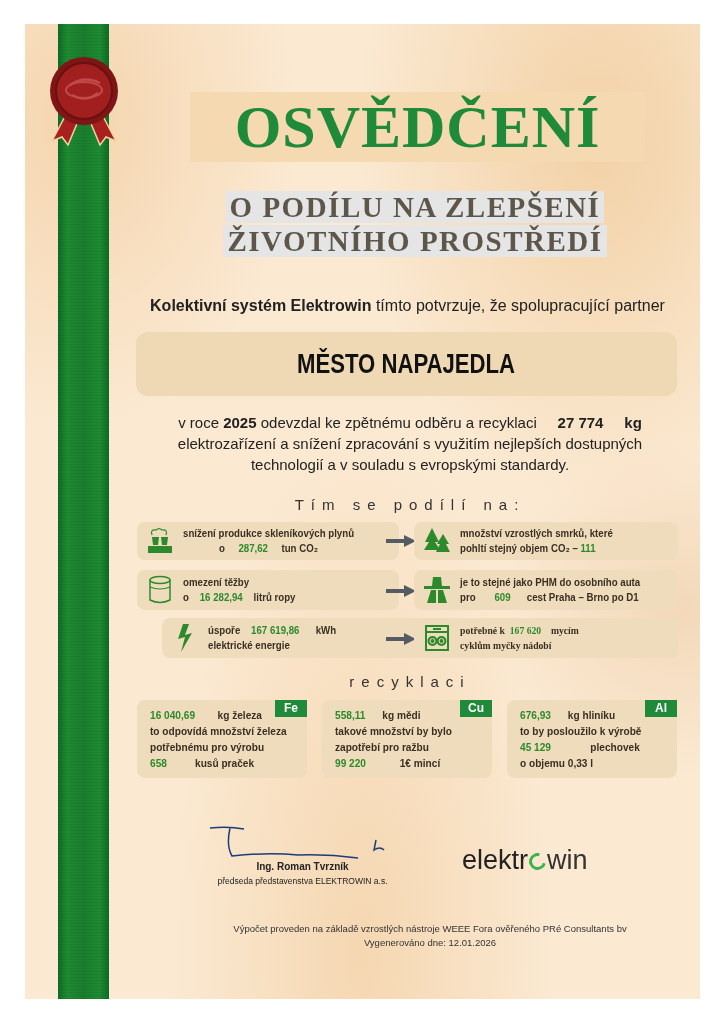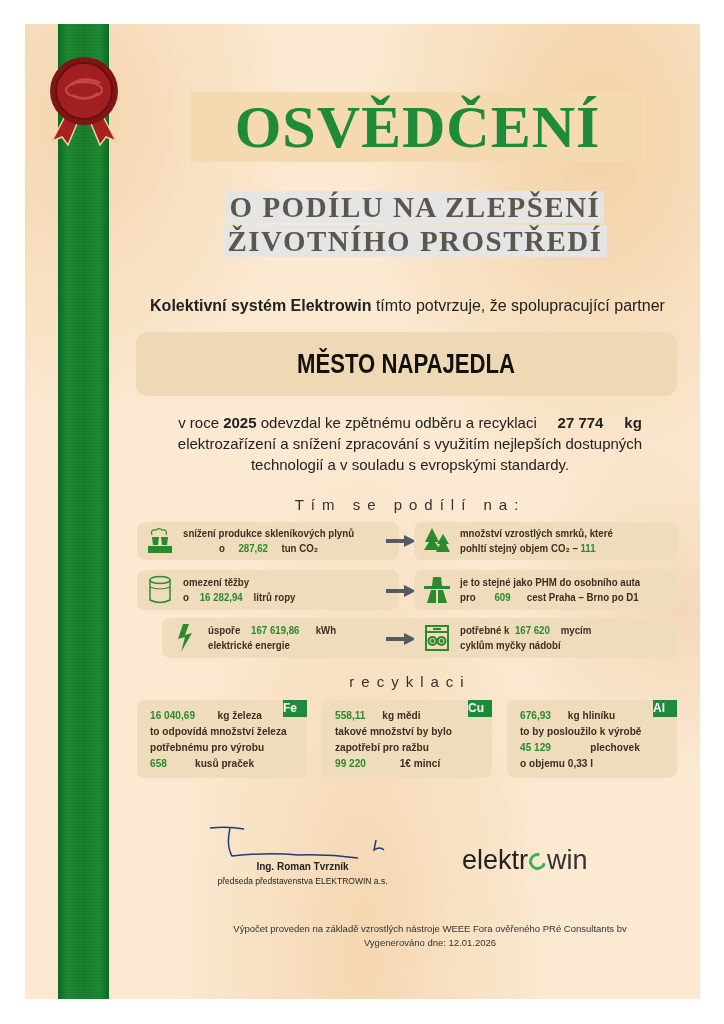--- a/index.html
+++ b/index.html
@@ -30,21 +30,21 @@
   .body-text { position:absolute; left:130px; top:412px; width:560px; text-align:center; font-size:15px; line-height:21px; color:#222; }
   .body-text b { font-weight:bold; }
   .section-heading { position:absolute; text-align:center; font-size:15px; letter-spacing:7px; color:#333; }
   .ibox { position:absolute; background:#efdcbd; border-radius:8px; display:flex; align-items:center; }
   .ibox .ic { width:34px; height:34px; margin-left:6px; margin-right:6px; flex:none; display:flex; align-items:center; justify-content:center; }
   .ibox .tx { font-size:11px; line-height:15px; font-weight:bold; color:#3a2f22; transform:scaleX(0.88); transform-origin:left center; white-space:nowrap; }
   .g { color:#2c8a2c; }
   .arrow { position:absolute; width:30px; height:12px; }
   .rbox { position:absolute; top:700px; width:170px; height:78px; background:#efdcbd; border-radius:8px; }
   .rbox .tx { position:absolute; left:13px; top:7px; font-size:11.5px; line-height:16px; font-weight:bold; color:#3a2f22; transform:scaleX(0.88); transform-origin:left top; white-space:nowrap; }
-  .badge { position:absolute; top:0; right:0; width:24px; height:17px; background:#1f8a3a; color:#fff; font-size:12px; font-weight:bold; text-align:left; line-height:17px; }
+  .badge { position:absolute; top:0; right:0; width:32px; height:17px; background:#1f8a3a; color:#fff; font-size:12px; font-weight:bold; text-align:center; line-height:17px; }
   .sig-name { position:absolute; left:205px; top:861px; width:195px; text-align:center; font-size:10px; color:#222; font-weight:bold; }
   .sig-role { position:absolute; left:200px; top:876px; width:205px; text-align:center; font-size:8.5px; color:#222; }
   .logo { position:absolute; left:462px; top:845px; font-size:27px; color:#222; letter-spacing:0; }
   .logo .o { display:inline-block; width:17px; height:17px; border:3px solid #3bb44a; border-radius:50%; vertical-align:-1px; margin:0 1px; border-top-color:#3bb44a; border-right-color:transparent; transform:rotate(-30deg); box-sizing:border-box; }
   .logo .thin { font-weight:normal; color:#333; }
   .foot { position:absolute; left:150px; top:922px; width:560px; text-align:center; font-size:9.5px; line-height:14px; color:#333; }
 </style>
 </head>
 <body>
 
@@ -149,21 +149,21 @@
   </div>
   <div class="tx">
     <span>úspoře</span>&nbsp;&nbsp;&nbsp;&nbsp;<span class="g">167 619,86</span>&nbsp;&nbsp;&nbsp;&nbsp;&nbsp;&nbsp;<span>kWh</span><br>
     <span>elektrické energie</span>
   </div>
 </div>
 <svg class="arrow" style="left:386px;top:633px;" viewBox="0 0 30 12">
     <rect x="0" y="4" width="20" height="4" fill="#555b63"></rect>
     <path d="M18 0 L30 6 L18 12z" fill="#555b63"></path>
   </svg>
-<div class="ibox" style="left:414px;top:618px;width:264px;height:40px;">
+<div class="ibox" style="left:414px;top:618px;width:264px;height:40px;font-family:Liberation Serif, serif;">
   <div class="ic">
     <svg width="28" height="30" viewBox="0 0 28 30">
         <rect x="2" y="2" width="24" height="26" fill="#2c8a2c"></rect>
         <rect x="4" y="4" width="20" height="4" fill="#efdcbd"></rect>
         <rect x="10" y="5" width="8" height="2" fill="#2c8a2c"></rect>
         <rect x="4" y="10" width="20" height="16" fill="#efdcbd"></rect>
         <circle cx="9.5" cy="18" r="5" fill="#2c8a2c"></circle>
         <circle cx="18.5" cy="18" r="5" fill="#2c8a2c"></circle>
         <circle cx="9.5" cy="18" r="2.5" fill="none" stroke="#efdcbd"></circle>
         <circle cx="18.5" cy="18" r="2.5" fill="none" stroke="#efdcbd"></circle>

